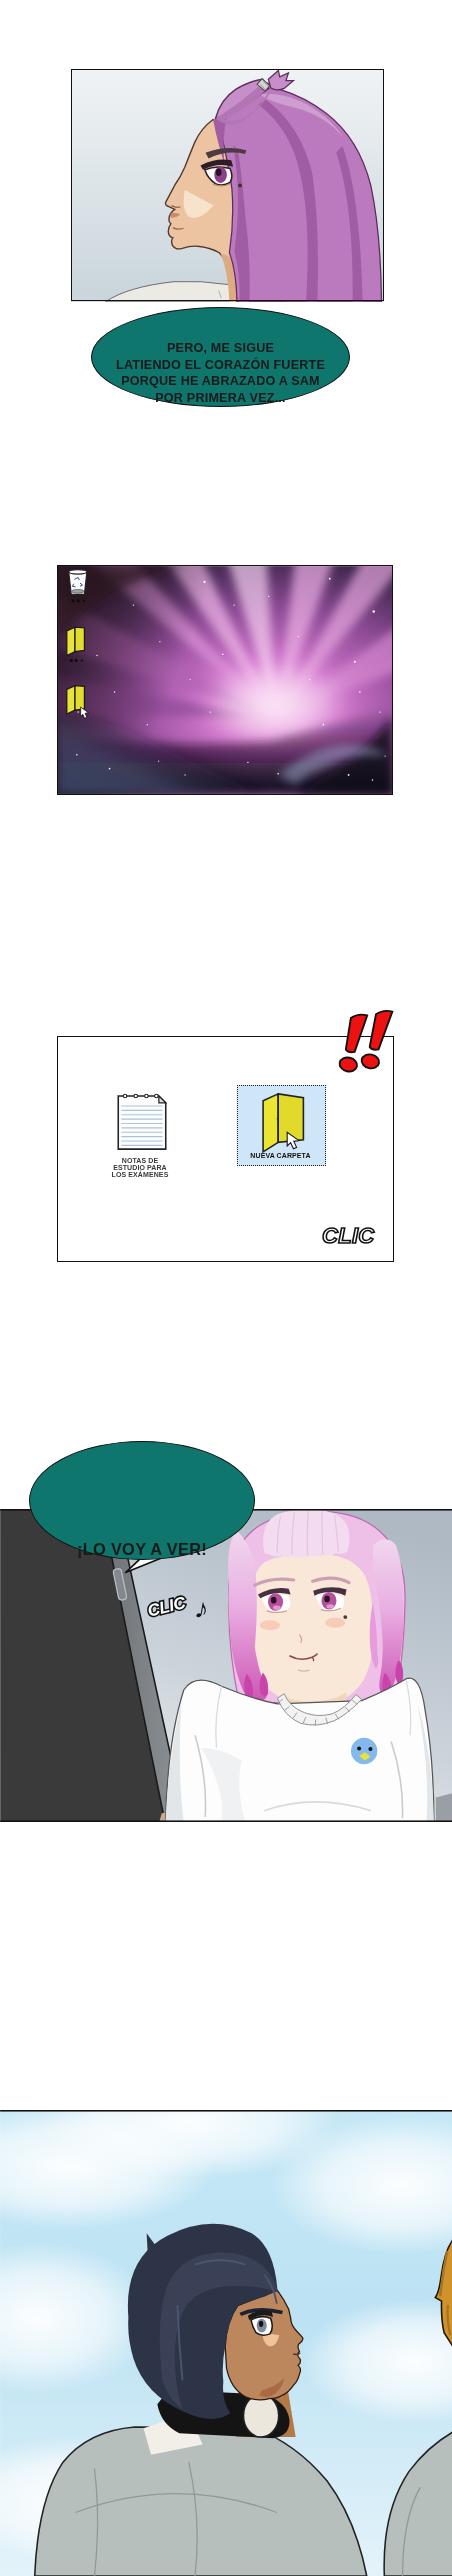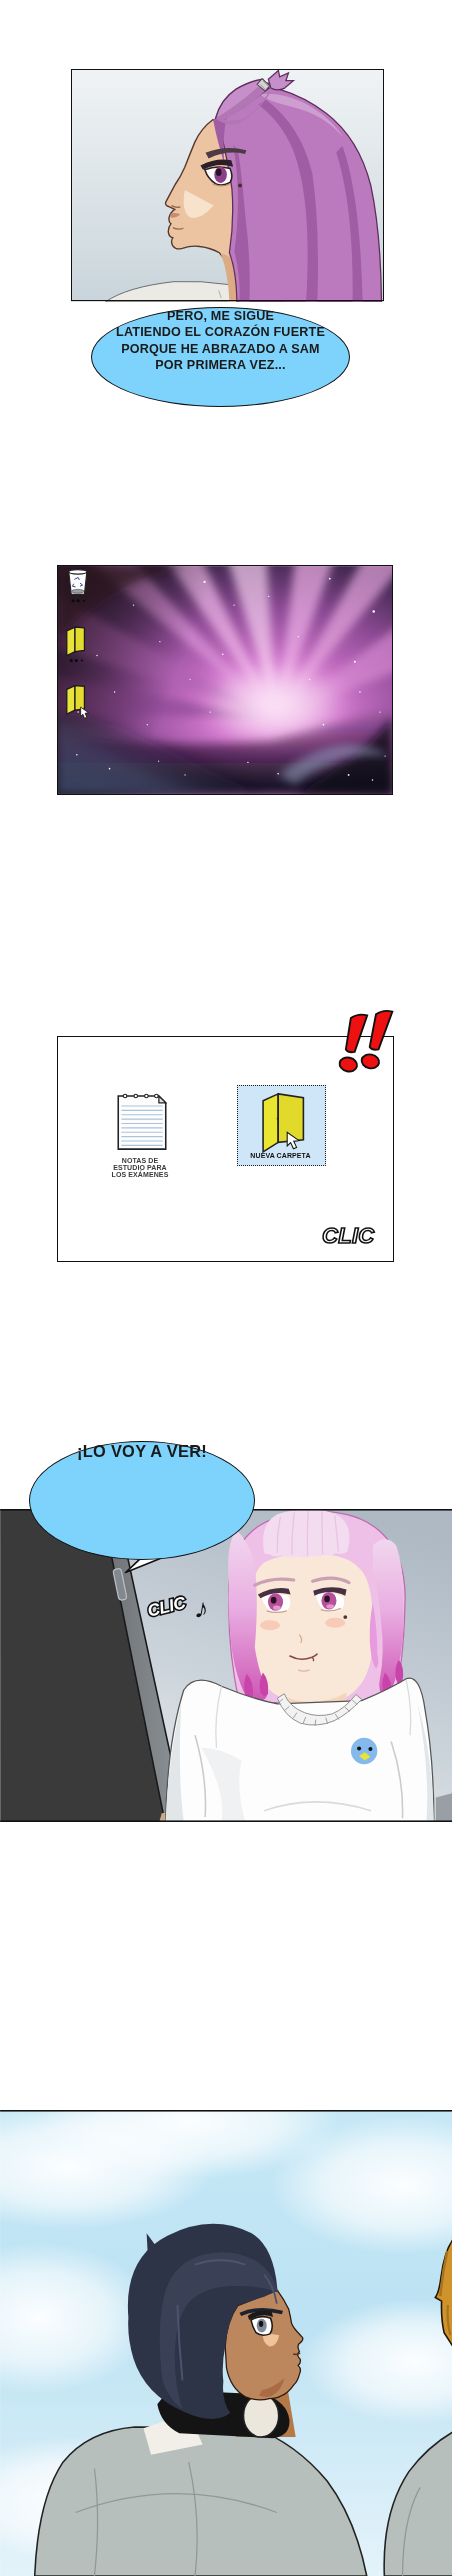--- a/index.html
+++ b/index.html
@@ -1,20 +1,20 @@
 <!DOCTYPE html>
 <html style="font-size:10px"><head>
 <meta charset="utf-8">
 <style>
 html,body{margin:0;padding:0;background:#fff;}
 #page{position:relative;width:453px;height:2576px;background:#fff;overflow:hidden;
   font-family:"Liberation Sans",sans-serif;}
 .abs{position:absolute;}
-.bubble{position:absolute;background:#7dd3fc;border:1.3px solid #111;border-radius:50%;
-  display:flex;align-items:flex-start;justify-content:center;text-align:center;
+.bubble{position:absolute;background:#0f766e;border:1.3px solid #111;border-radius:50%;
+  display:flex;align-items:flex-end;justify-content:center;text-align:center;
   font-weight:bold;color:#1a1a1a;z-index:5;}
 .btxt{line-height:16.4px;font-size:12.6px;letter-spacing:0.2px;}
 </style>
 </head>
 <body>
 <div id="page">
 
 <svg class="abs" style="left:71px;top:69px;z-index:1" width="313" height="233" viewBox="0 0 498 370">
   <defs>
     <linearGradient id="p1bg" x1="0" y1="0" x2="0" y2="1">

